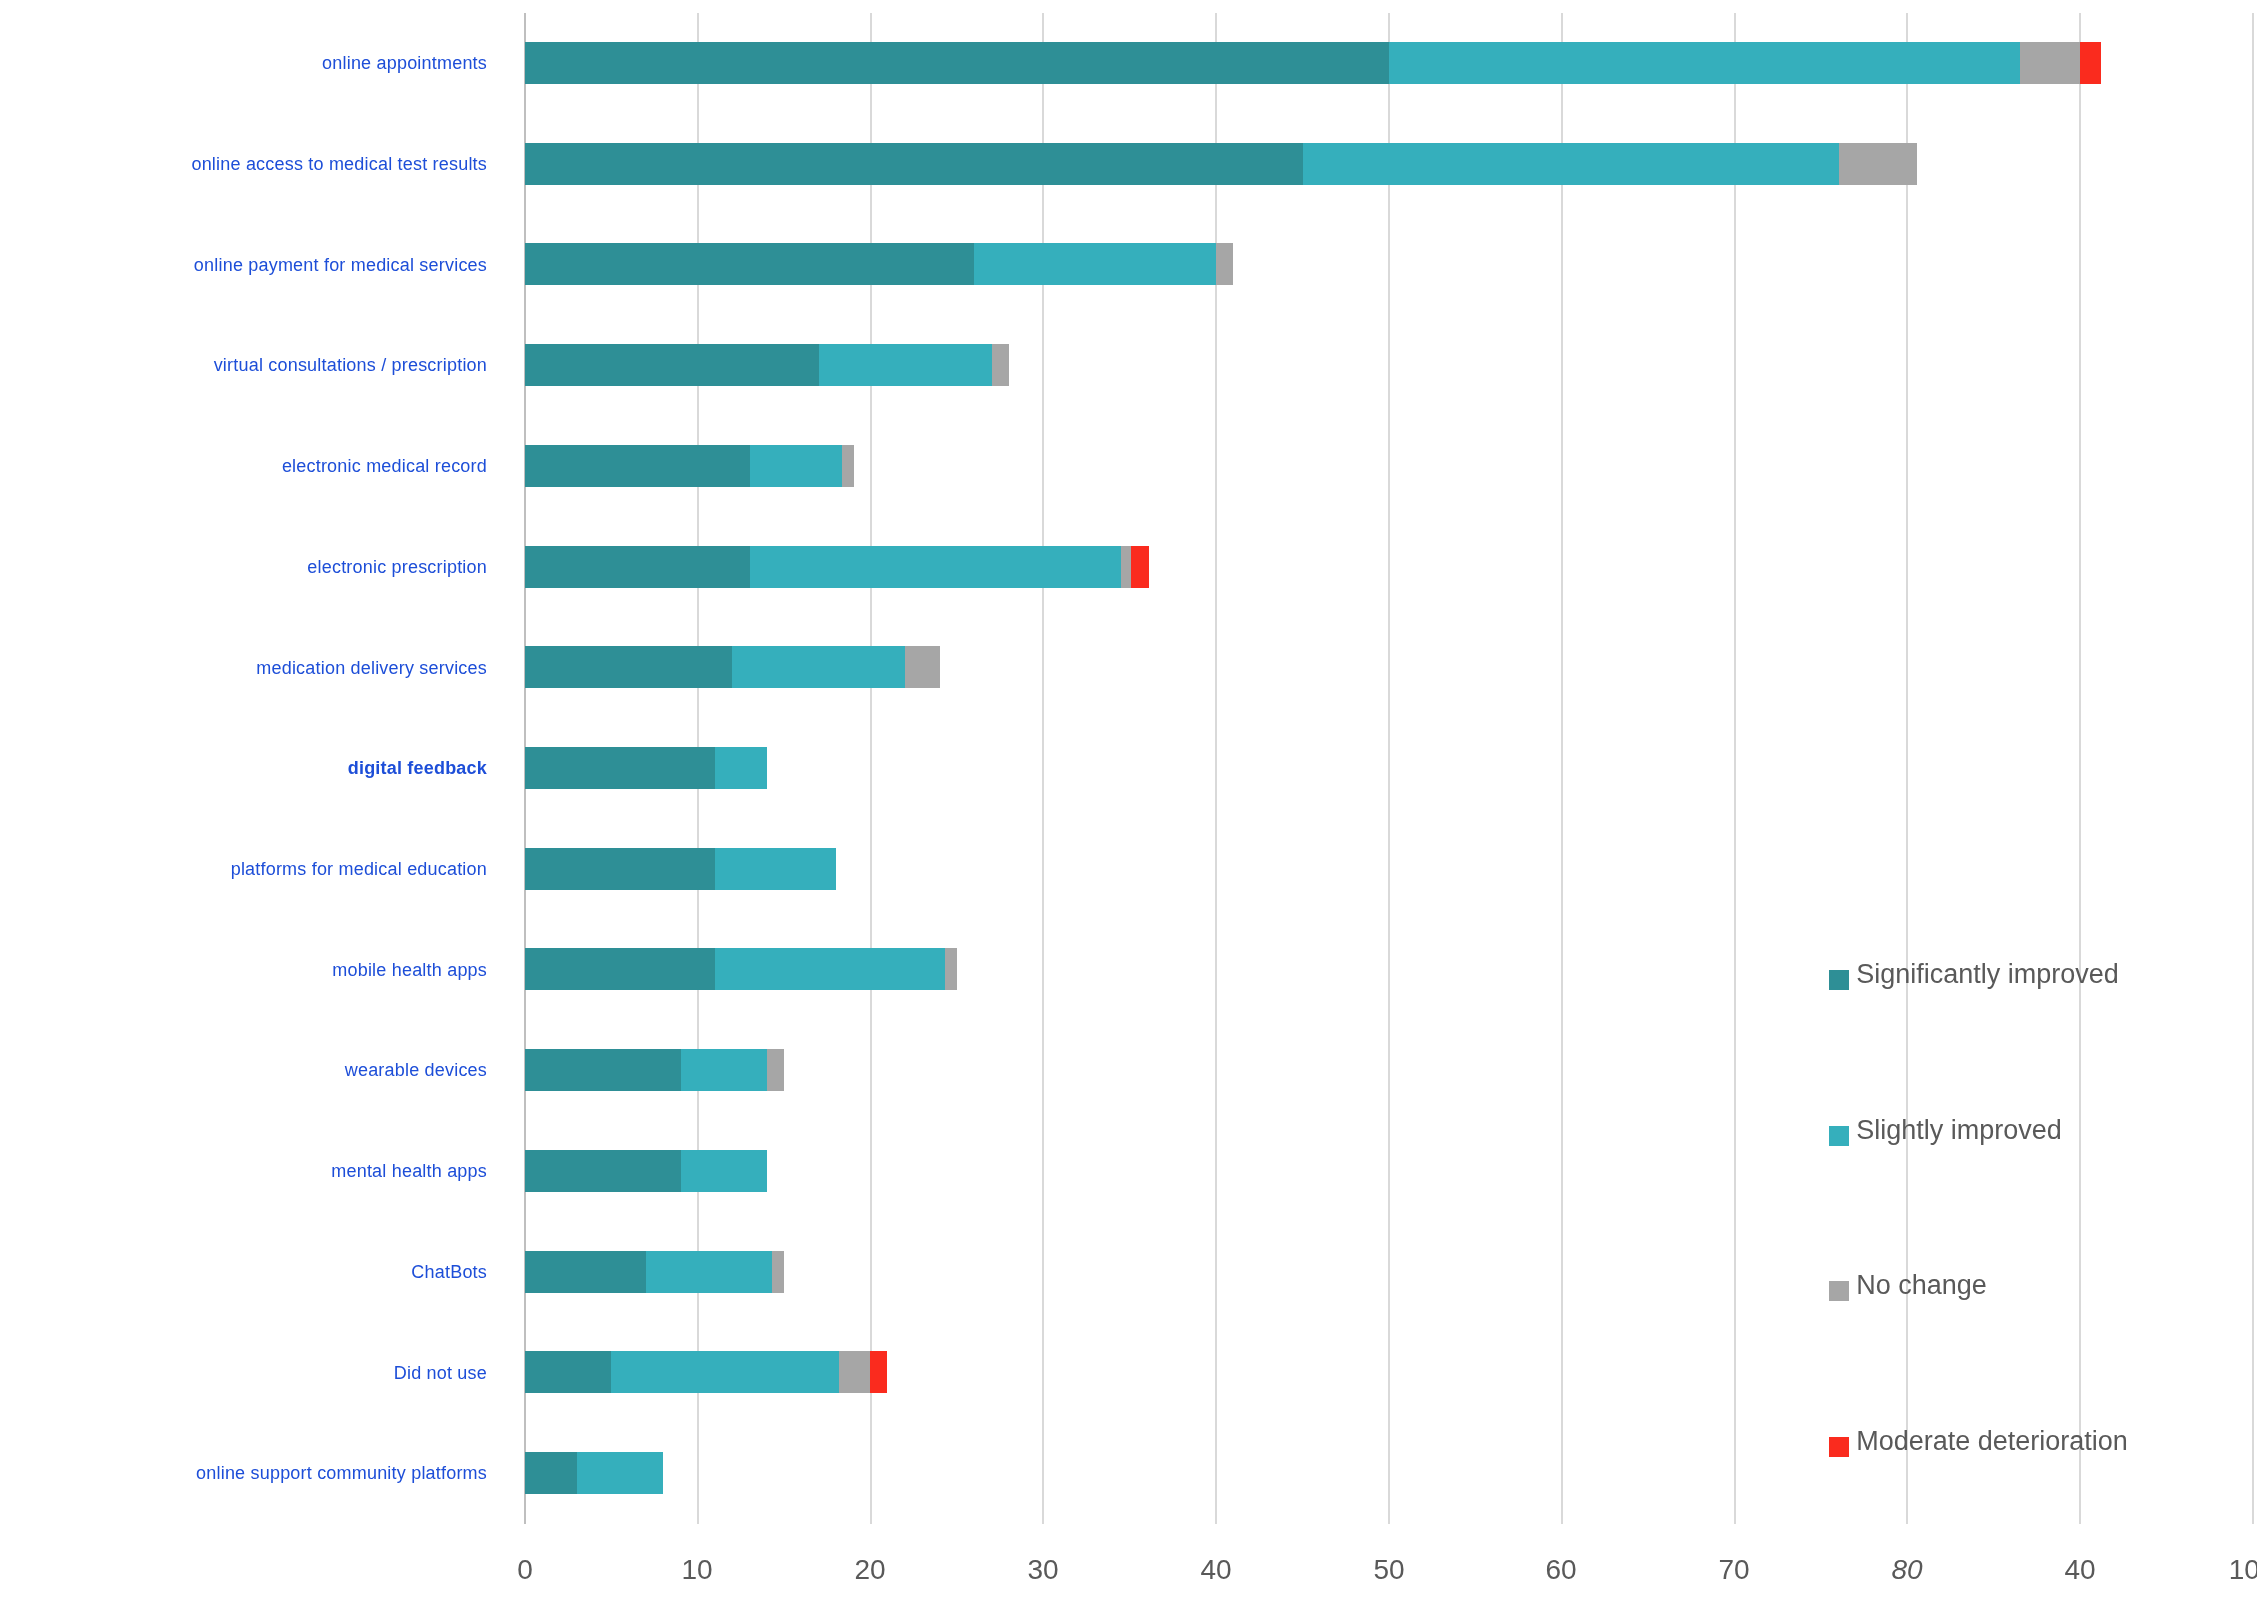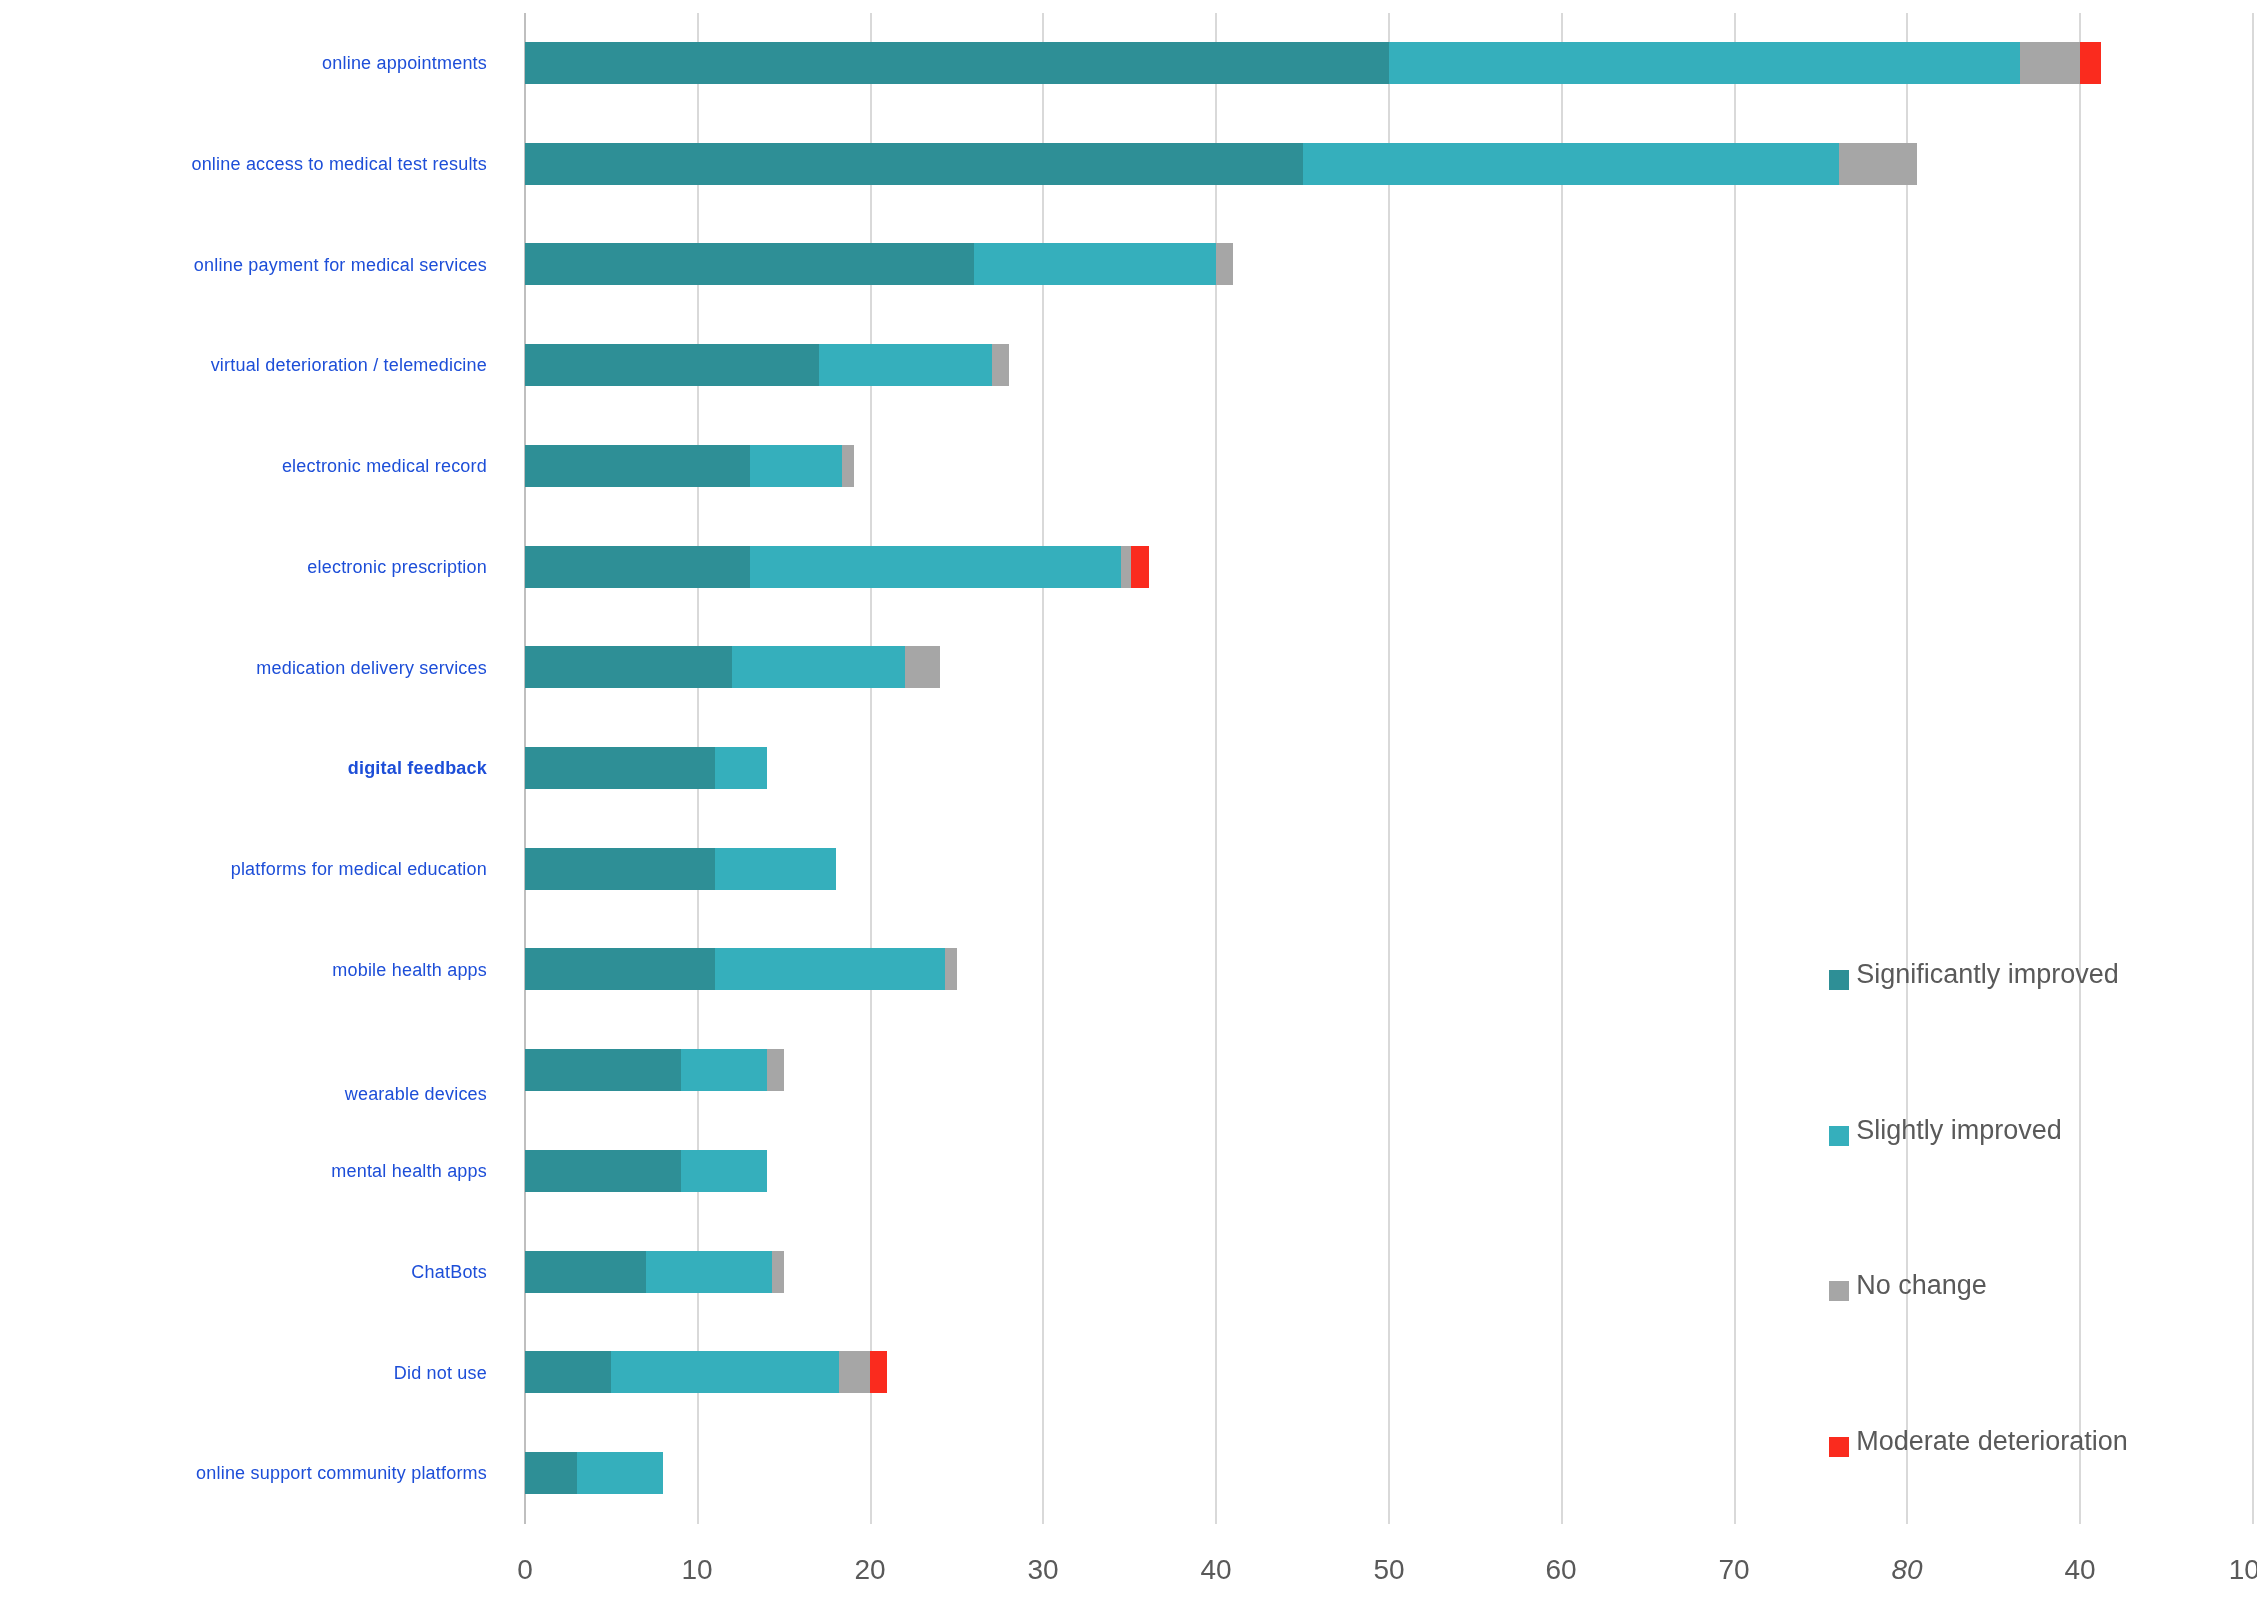--- a/index.html
+++ b/index.html
@@ -65,28 +65,28 @@
 </style>
 </head>
 <body>
 
 <div id="chart-root">
 
   <div class="cat-labels">
       <div class="cat-label" style="top: 50px;">online appointments</div>
       <div class="cat-label" style="top: 151px;">online access to medical test results</div>
       <div class="cat-label" style="top: 252px;">online payment for medical services</div>
-      <div class="cat-label" style="top: 352px;">virtual deterioration / telemedicine</div>
+      <div class="cat-label" style="top: 352px;">virtual consultations / prescription</div>
       <div class="cat-label" style="top: 453px;">electronic medical record</div>
       <div class="cat-label" style="top: 554px;">electronic prescription</div>
       <div class="cat-label" style="top: 655px;">medication delivery services</div>
       <div class="cat-label" style="top: 755px; font-weight: bold;">digital feedback</div>
       <div class="cat-label" style="top: 856px;">platforms for medical education</div>
       <div class="cat-label" style="top: 957px;">mobile health apps</div>
-      <div class="cat-label" style="top: 1057px; margin-top: 24px;">wearable devices</div>
+      <div class="cat-label" style="top: 1057px;">wearable devices</div>
       <div class="cat-label" style="top: 1158px;">mental health apps</div>
       <div class="cat-label" style="top: 1259px;">ChatBots</div>
       <div class="cat-label" style="top: 1360px;">Did not use</div>
       <div class="cat-label" style="top: 1460px;">online support community platforms</div>
     </div>
 
   <div class="plot">
     <div class="gridlines">
         <div class="gridline axis" style="left: -0.9px;"></div>
         <div class="gridline" style="left: 172px;"></div>

